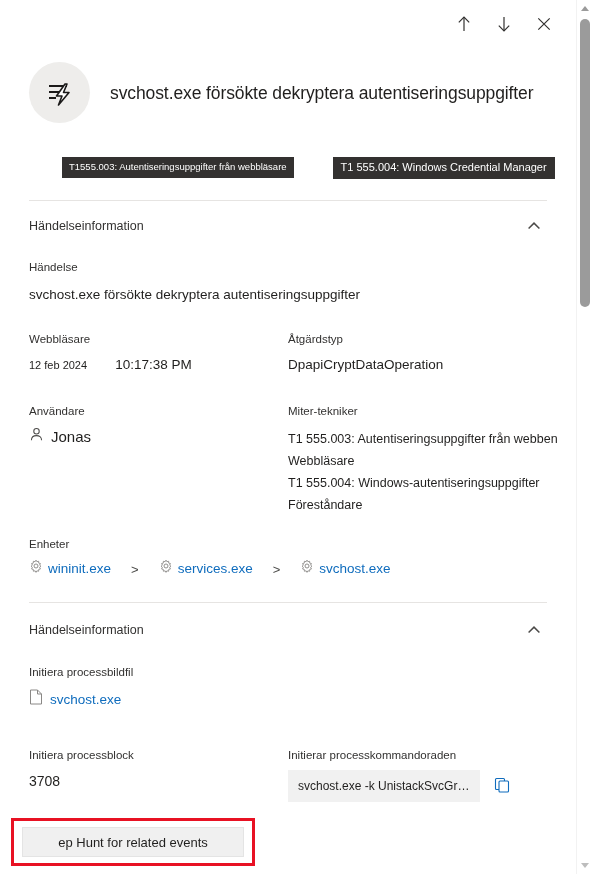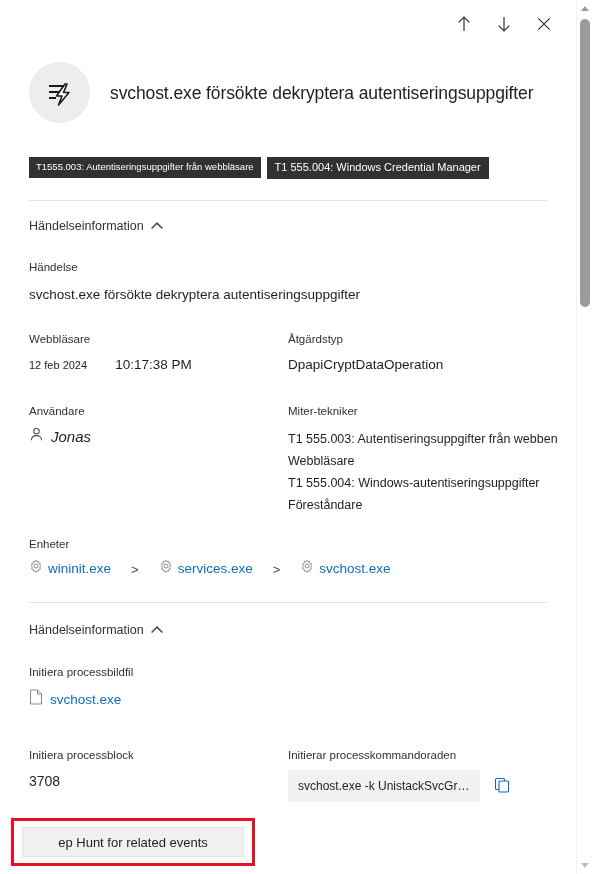--- a/index.html
+++ b/index.html
@@ -76,38 +76,39 @@
   .badge {
     background: #333130;
     color: #ffffff;
     font-size: 9.5px;
     line-height: 12px;
     padding: 4px 7px 5px 7px;
     white-space: nowrap;
     max-width: 247px;
     overflow: hidden;
     text-overflow: clip;
+    margin-left: 33px;
   }
   .badge.b2 { font-size: 11px; line-height: 13px; padding: 4px 8px 5px 8px; max-width: 240px; }
 
   
   .divider {
     position: absolute;
     left: 29px;
     width: 518px;
     height: 1px;
     background: #e6e4e2;
   }
   .sec-head {
     position: absolute;
     left: 29px;
     width: 518px;
     display: flex;
     align-items: center;
-    justify-content: flex-start;
+    justify-content: space-between;
     cursor: pointer;
   }
   .sec-head-label {
     font-size: 12.5px;
     color: #323130;
   }
   .chev {
     width: 26px; height: 26px;
     display: flex; align-items: center; justify-content: center;
   }
@@ -308,21 +309,21 @@
     </div>
   </div>
 
   <div class="abs" style="left:288px; top:332px;">
     <div class="field-label">Åtgärdstyp</div>
     <div class="field-value" style="margin-top:8px;">DpapiCryptDataOperation</div>
   </div>
 
   <div class="abs" style="left:29px; top:404px;">
     <div class="field-label">Användare</div>
-    <div style="margin-top:8px; display:flex; align-items:flex-start; gap:7px;font-style:italic;">
+    <div style="margin-top:8px; display:flex; align-items:flex-start; gap:7px;">
       <span>
         <svg width="15" height="15" viewBox="0 0 16 16">
           <circle cx="8" cy="4.6" r="2.9" stroke="#4b4a48" stroke-width="1.1" fill="none"></circle>
           <path d="M2.6 14.2 C2.6 10.6 5.1 9.2 8 9.2 C10.9 9.2 13.4 10.6 13.4 14.2" stroke="#4b4a48" stroke-width="1.1" fill="none"></path>
         </svg>
       </span>
       <span class="field-value" style="font-size:15px;">Jonas</span>
     </div>
   </div>
 

